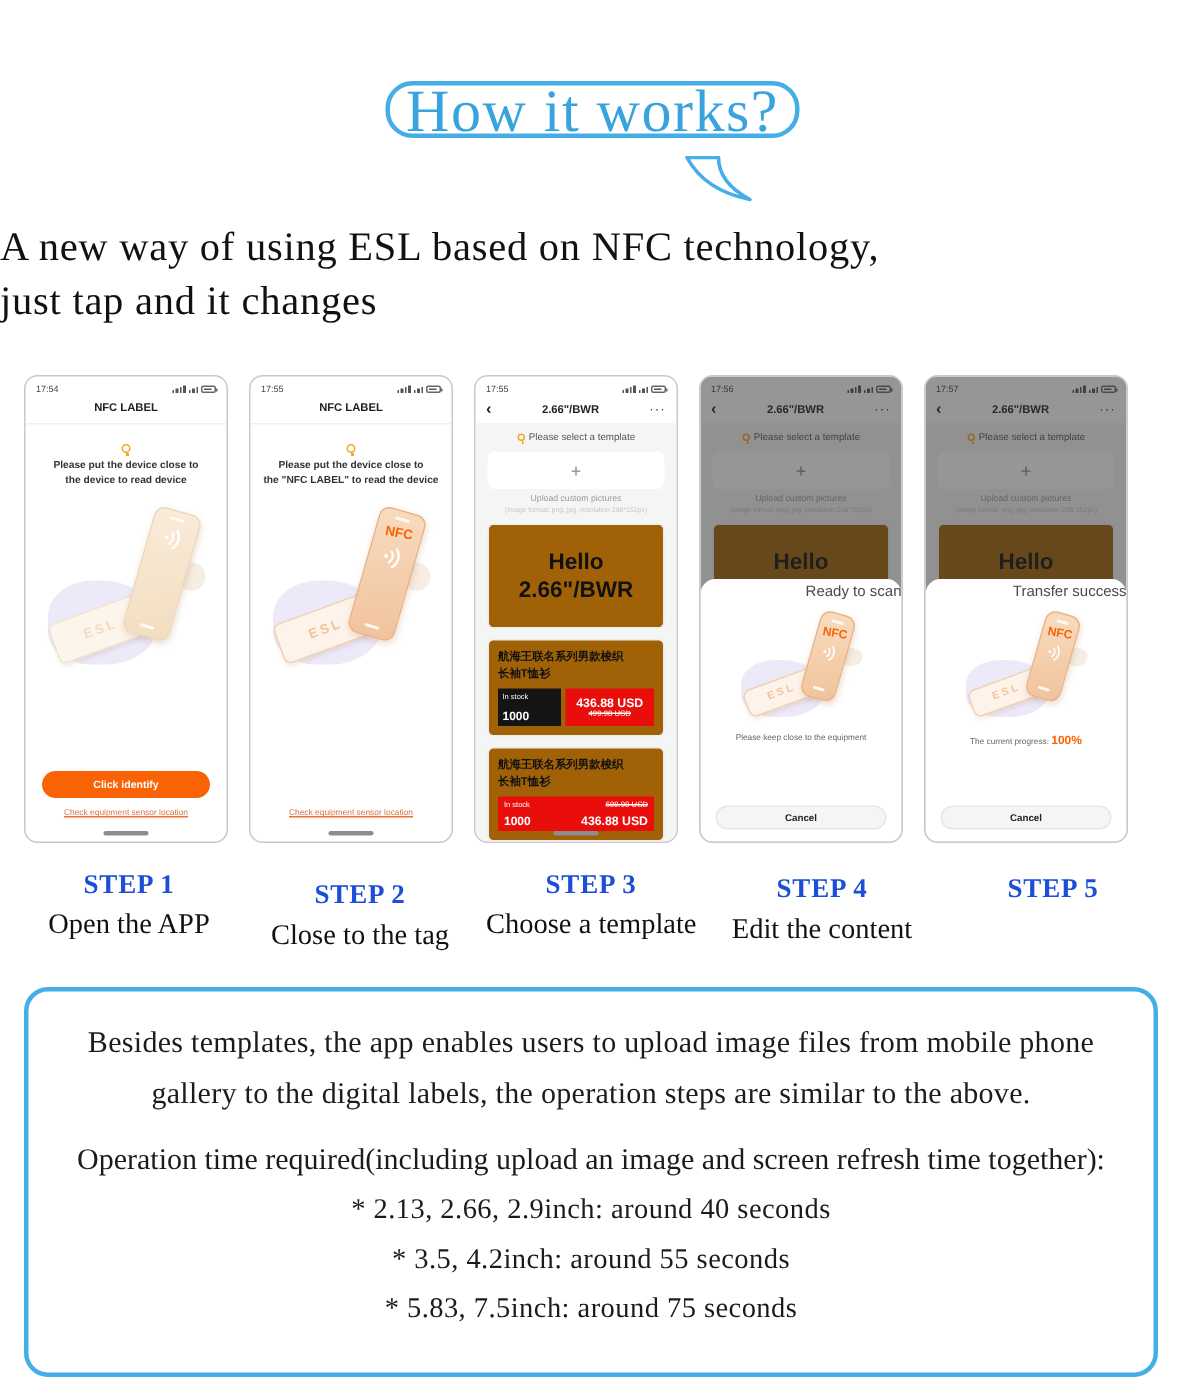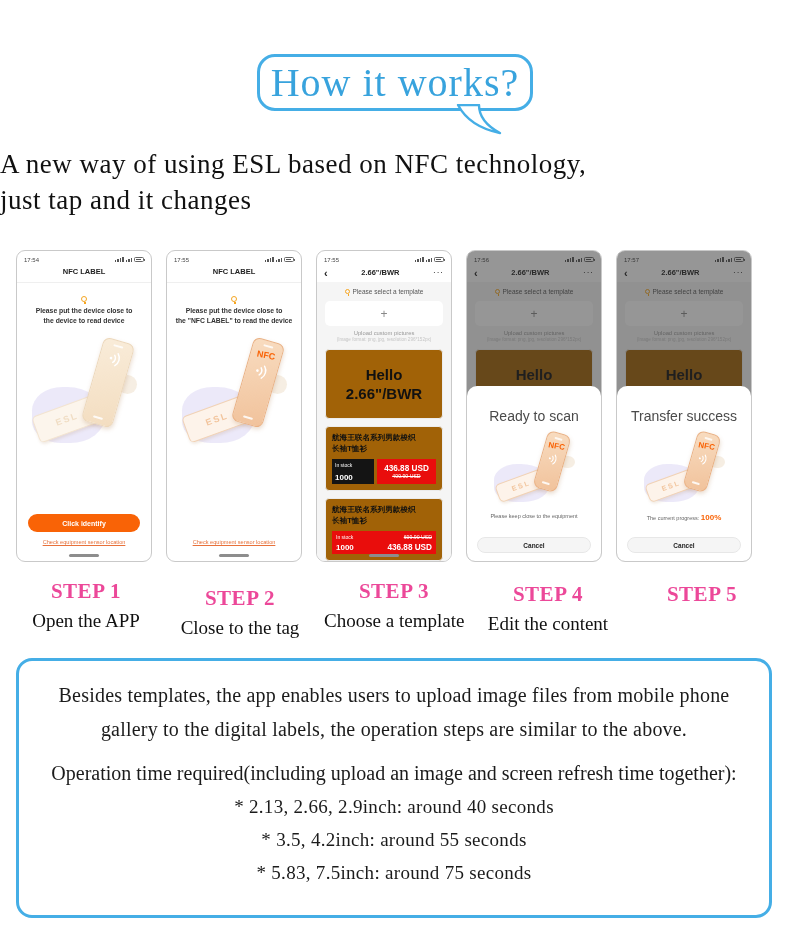--- a/index.html
+++ b/index.html
@@ -1,21 +1,21 @@
 <!DOCTYPE html>
 <html><head>
 <meta charset="utf-8">
 <style>
   * { margin:0; padding:0; box-sizing:border-box; }
   body { background:#fff; }
   .page { position:relative; width:790px; height:926px; background:#fff; overflow:hidden;
           font-family:"Liberation Serif", serif; }
 
   
-  .bubble { position:absolute; left:257px; top:54px; width:276px; height:57px;
+  .bubble { position:absolute; left:257px; top:54px; width:276px; height:38px;
             border:3px solid #45aee6; border-radius:18px;
             display:flex; align-items:center; justify-content:center; }
   .bubble-text { font-size:40px; color:#38a3dd; letter-spacing:1px; }
   .bubble-tail { position:absolute; left:452px; top:104px; }
   .subtitle { position:absolute; left:0; top:146px; width:100%; 
               font-size:27px; line-height:36px; color:#111; letter-spacing:0.5px; }
 
   
   .phones { position:absolute; left:16px; top:250px; display:flex; gap:14px; }
   .phone { position:relative; width:136px; height:312px; background:#fff;
@@ -105,37 +105,37 @@
   .t-bar .colL { display:flex; flex-direction:column; justify-content:space-between; }
   .t-bar .colR { display:flex; flex-direction:column; justify-content:space-between; align-items:flex-end; }
   .t-bar .s1 { font-size:5px; } .t-bar .s2 { font-size:8px; font-weight:bold; }
   .t-bar .p2 { font-size:5.2px; text-decoration:line-through; }
   .t-bar .p1 { font-size:8.2px; font-weight:bold; }
 
   
   .overlay { position:absolute; inset:0; background:rgba(45,45,45,.5); z-index:4; }
   .sheet { position:absolute; left:0; right:0; top:135px; bottom:0; background:#fff;
            border-radius:10px 10px 0 0; z-index:5; }
-  .sheet-title { margin-top:22px; text-align:center; font-size:14px; color:#4a4a4a; }
+  .sheet-title { margin-top:3px; text-align:right; font-size:10px; color:#4a4a4a; }
   .sheet-illus { position:relative; height:80px; margin:6px 22px 0; }
   .sheet-illus .tag span { font-size:7px; }
   .sheet-illus .nfc { font-size:8px; }
   .sheet-tip { margin-top:3px; text-align:center; font-size:5.5px; color:#666; }
   .sheet-tip b.pct { color:#f96306; font-size:8px; }
   .sheet-cancel { position:absolute; left:10px; right:10px; bottom:8px; height:16px;
                   background:#f5f5f5; border:1px solid #e7e7e7; border-radius:8px;
                   display:flex; align-items:center; justify-content:center;
                   font-size:6.5px; font-weight:bold; color:#222; }
 
   
   .steps { position:absolute; left:16px; top:579px; width:756px; display:flex; gap:14px; }
   .step { width:140px; text-align:center; }
   .step:nth-child(2) { padding-top:7px; }
   .step:nth-child(4), .step:nth-child(5) { padding-top:3px; }
-  .step-label { font-size:21px; font-weight:bold; color:#ec4899; letter-spacing:0.5px; }
+  .step-label { font-size:18px; font-weight:bold; color:#1d4ed8; letter-spacing:0.5px; }
   .step-caption { margin-top:6px; font-size:19px; color:#111; white-space:nowrap; }
 
   
   .info-box { position:absolute; left:16px; top:658px; width:756px; height:260px;
               border:3px solid #45aee6; border-radius:16px; padding:17px 17px 16px; color:#1b1b1b;text-align:center; }
   .info-p1 { font-size:20px; line-height:34px; letter-spacing:0.2px; }
   .info-p2 { margin-top:10px; font-size:20px; line-height:34px; }
   .info-bullet { font-size:19px; line-height:33px; letter-spacing:0.3px; }
 </style>
 </head>

